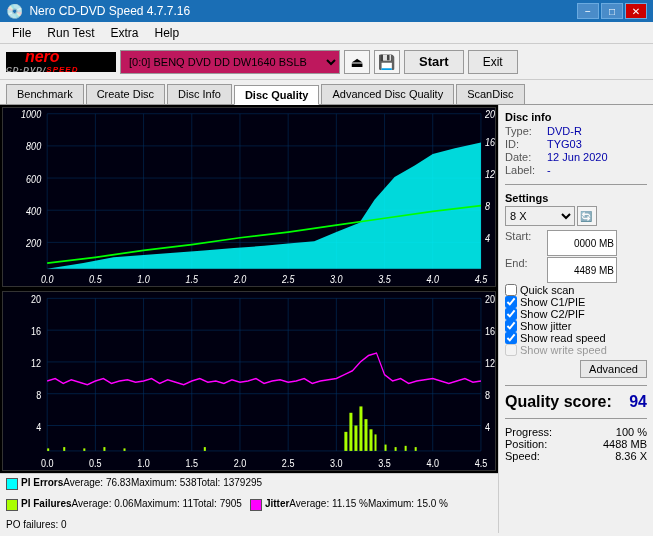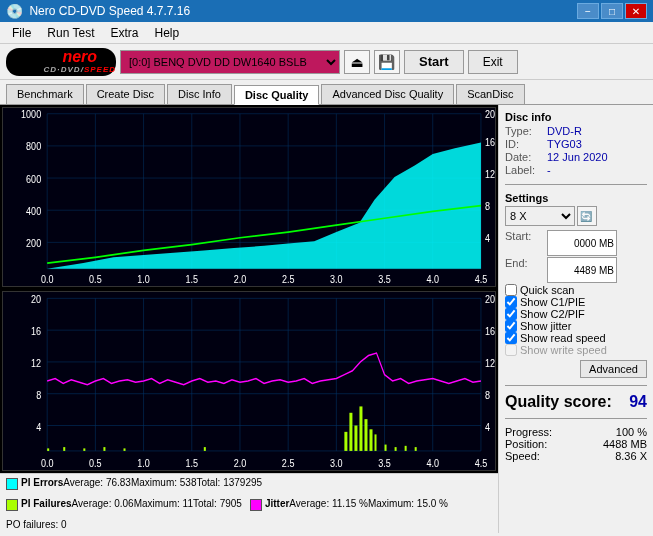--- a/index.html
+++ b/index.html
@@ -11,21 +11,21 @@
     .titlebar-controls { display: flex; gap: 2px; }
     .titlebar-btn { width: 22px; height: 16px; background: #4a8cc9; border: 1px solid #6aaae0; color: white; font-size: 10px; cursor: pointer; display: flex; align-items: center; justify-content: center; }
     .titlebar-btn.close { background: #c00; }
     
     
     .menubar { background: #f0f0f0; height: 22px; display: flex; align-items: center; padding: 0 4px; border-bottom: 1px solid #ccc; }
     .menubar-item { padding: 2px 8px; cursor: pointer; font-size: 12px; }
     
     
     .toolbar { background: #f0f0f0; height: 36px; display: flex; align-items: center; padding: 2px 6px; gap: 4px; border-bottom: 1px solid #ccc; }
-    .nero-logo { background: black; color: white; width: 110px; height: 28px; display: flex; align-items: center; justify-content: flex-end; font-size: 14px; font-weight: bold; font-style: italic; flex-shrink: 0; border-radius: 13px; }
+    .nero-logo { background: black; color: white; width: 110px; height: 20px; display: flex; align-items: center; justify-content: flex-start; font-size: 14px; font-weight: bold; font-style: italic; flex-shrink: 0; }
     .nero-logo span { color: red; }
     .drive-selector { flex: 1; max-width: 220px; height: 24px; font-size: 11px; border: 1px solid #999; background: #be185d; padding: 0 4px; }
     .toolbar-icon-btn { width: 26px; height: 24px; border: 1px solid #999; background: #f5f5f5; cursor: pointer; display: flex; align-items: center; justify-content: center; font-size: 14px; }
     .btn-start { background: #e8e8e8; border: 1px solid #999; padding: 2px 14px; height: 24px; cursor: pointer; font-size: 13px; font-weight: bold; }
     .btn-exit { background: #e8e8e8; border: 1px solid #999; padding: 2px 14px; height: 24px; cursor: pointer; font-size: 12px; }
     
     
     .tabs { background: #f0f0f0; display: flex; padding: 4px 6px 0; border-bottom: 1px solid #999; }
     .tab { padding: 3px 10px; border: 1px solid #999; border-bottom: none; background: #e0e0e0; cursor: pointer; font-size: 11px; margin-right: 2px; }
     .tab.active { background: white; font-weight: bold; border-bottom: 1px solid white; position: relative; bottom: -1px; }
@@ -52,21 +52,21 @@
     
     .advanced-btn { background: #e8e8e8; border: 1px solid #999; padding: 2px 8px; cursor: pointer; font-size: 11px; align-self: flex-end; }
     
     .quality-score-row { display: flex; justify-content: space-between; font-size: 16px; font-weight: bold; }
     .quality-score-val { color: #00a; font-weight: bold; }
     
     .progress-section { font-size: 11px; }
     .progress-row { display: flex; justify-content: space-between; }
     
     
-    .top-chart { height: 52%; position: relative; border: 1px solid #333; }
+    .top-chart { height: 52%; position: relative; border: 1px solid #333; font-style: italic; }
     .bottom-chart { height: 48%; position: relative; border: 1px solid #333; margin-top: 2px; }
     
     
     .legend-area { background: #f0f0f0; border-top: 1px solid #ccc; padding: 3px 6px; display: flex; flex-wrap: wrap; gap: 8px; align-items: flex-start; }
     .legend-item { display: flex; align-items: flex-start; gap: 3px; font-size: 10px; }
     .legend-color { width: 12px; height: 12px; border: 1px solid #555; flex-shrink: 0; margin-top: 1px; }
     .legend-stats { display: flex; flex-direction: row; }
     .legend-name { font-weight: bold; font-size: 10px; }
     .legend-stat { font-size: 10px; }
     

